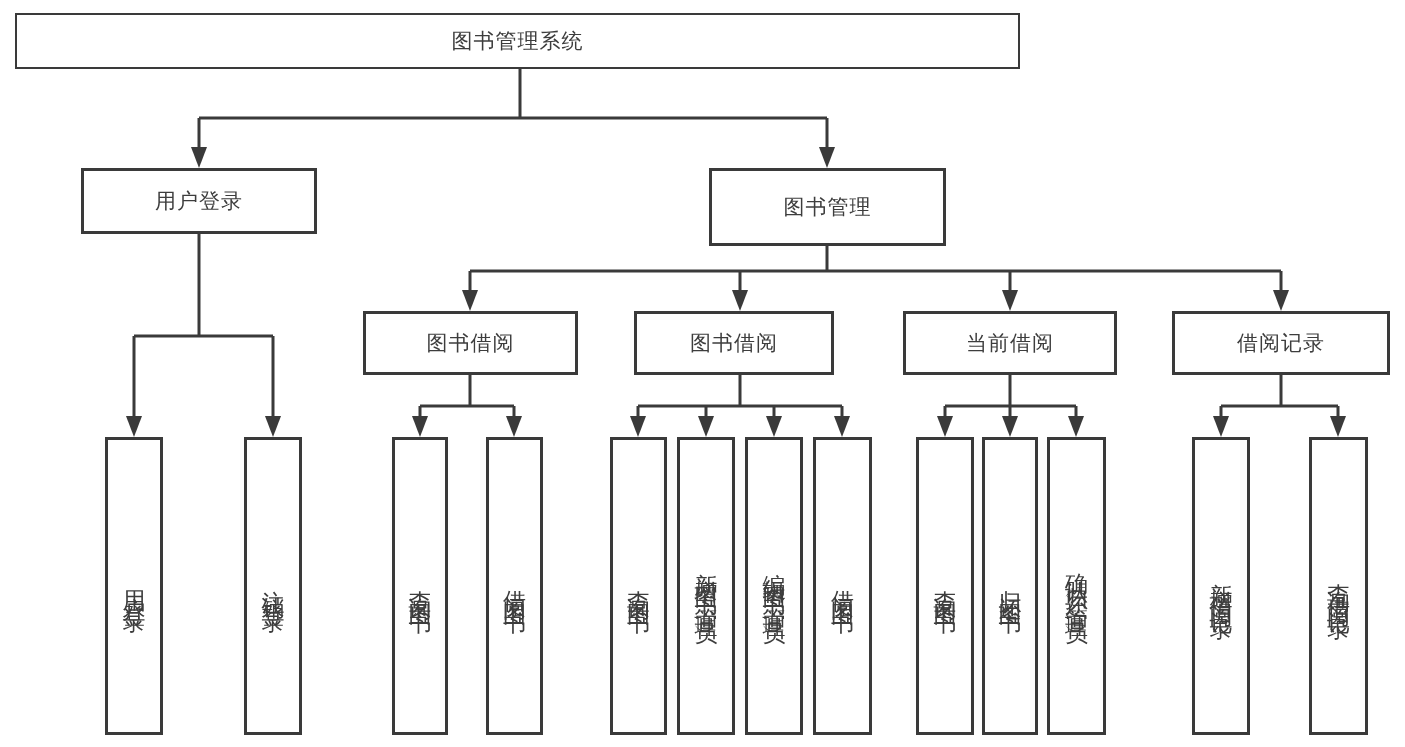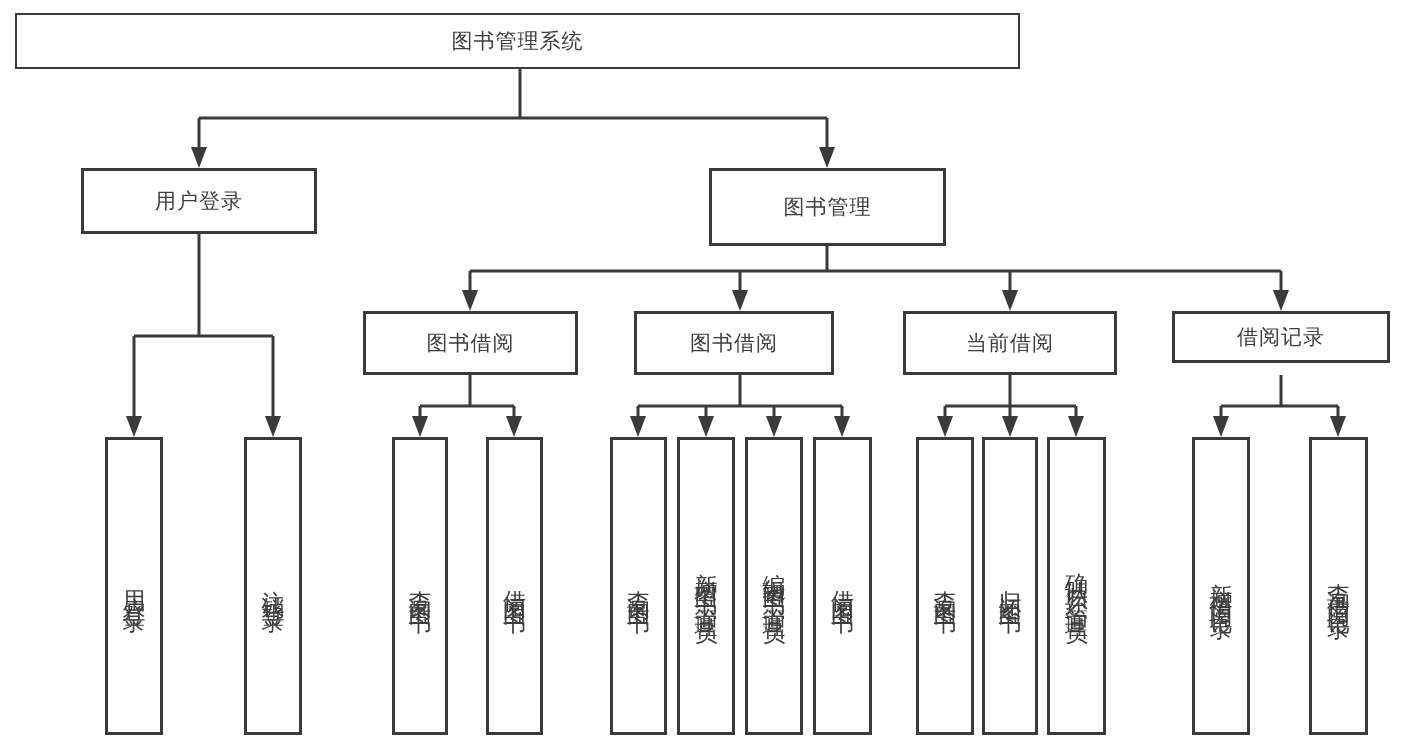--- a/index.html
+++ b/index.html
@@ -108,21 +108,21 @@
 
   <div class="node" style="left:363px;top:311px;width:215px;height:64px;">
     <span>图书借阅</span>
   </div>
   <div class="node" style="left:634px;top:311px;width:200px;height:64px;">
     <span>图书借阅</span>
   </div>
   <div class="node" style="left:903px;top:311px;width:214px;height:64px;">
     <span>当前借阅</span>
   </div>
-  <div class="node" style="left:1172px;top:311px;width:218px;height:52px;">
+  <div class="node" style="left:1172px;top:311px;width:218px;height:64px;">
     <span>借阅记录</span>
   </div>
 
   <div class="vnode" style="left:105px;top:437px;width:58px;height:298px;">
     <span class="vtext">用户登录</span>
   </div>
   <div class="vnode" style="left:244px;top:437px;width:58px;height:298px;">
     <span class="vtext">注销登录</span>
   </div>
 

